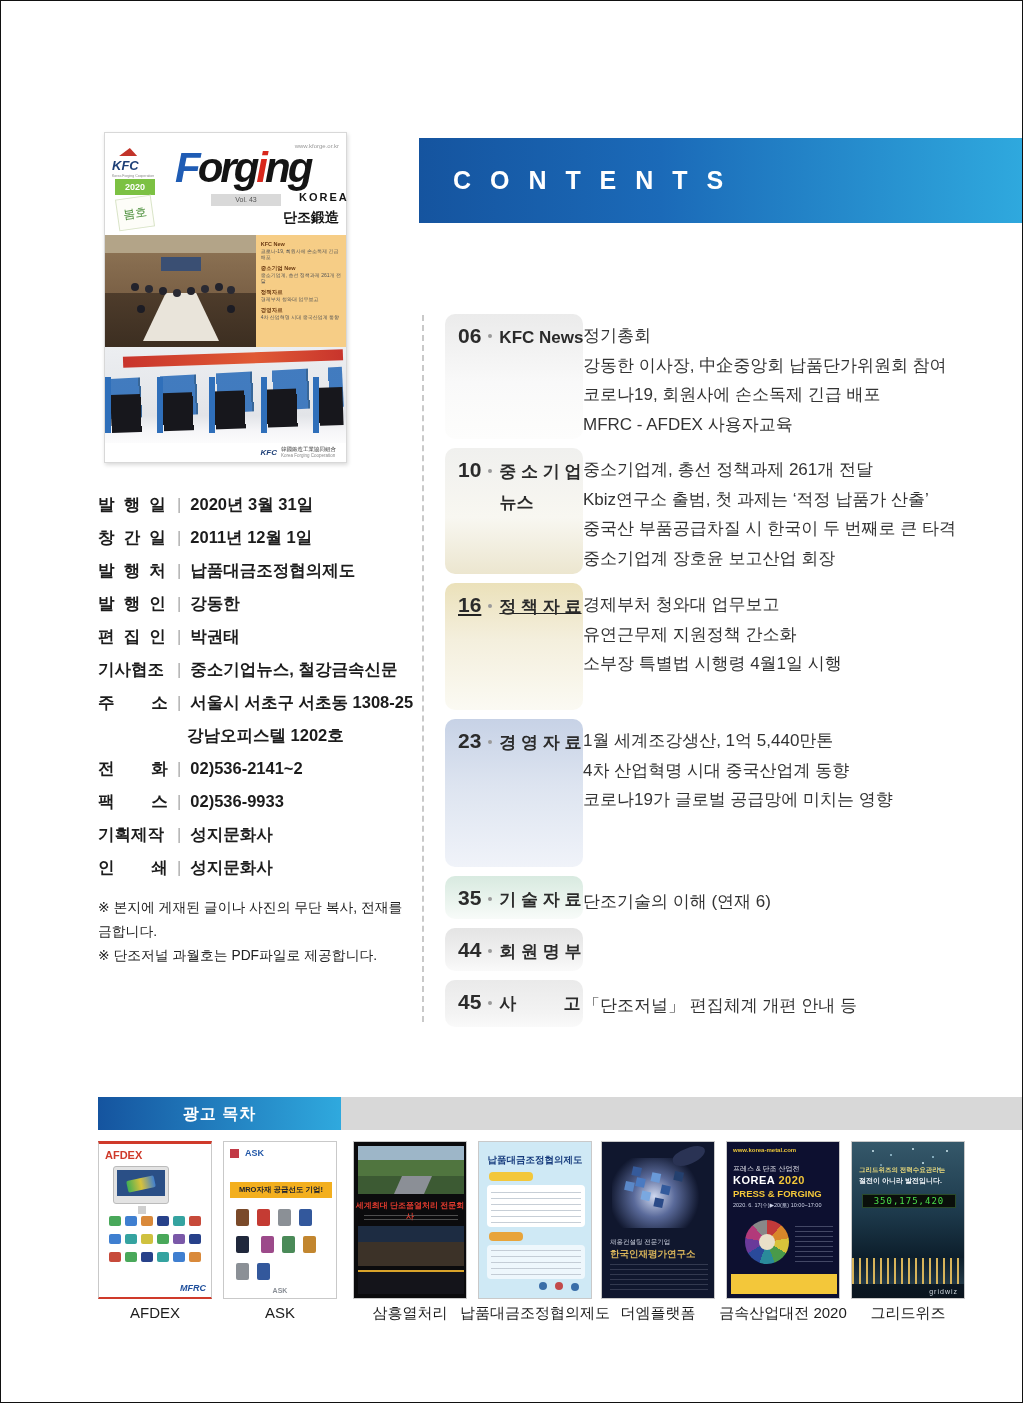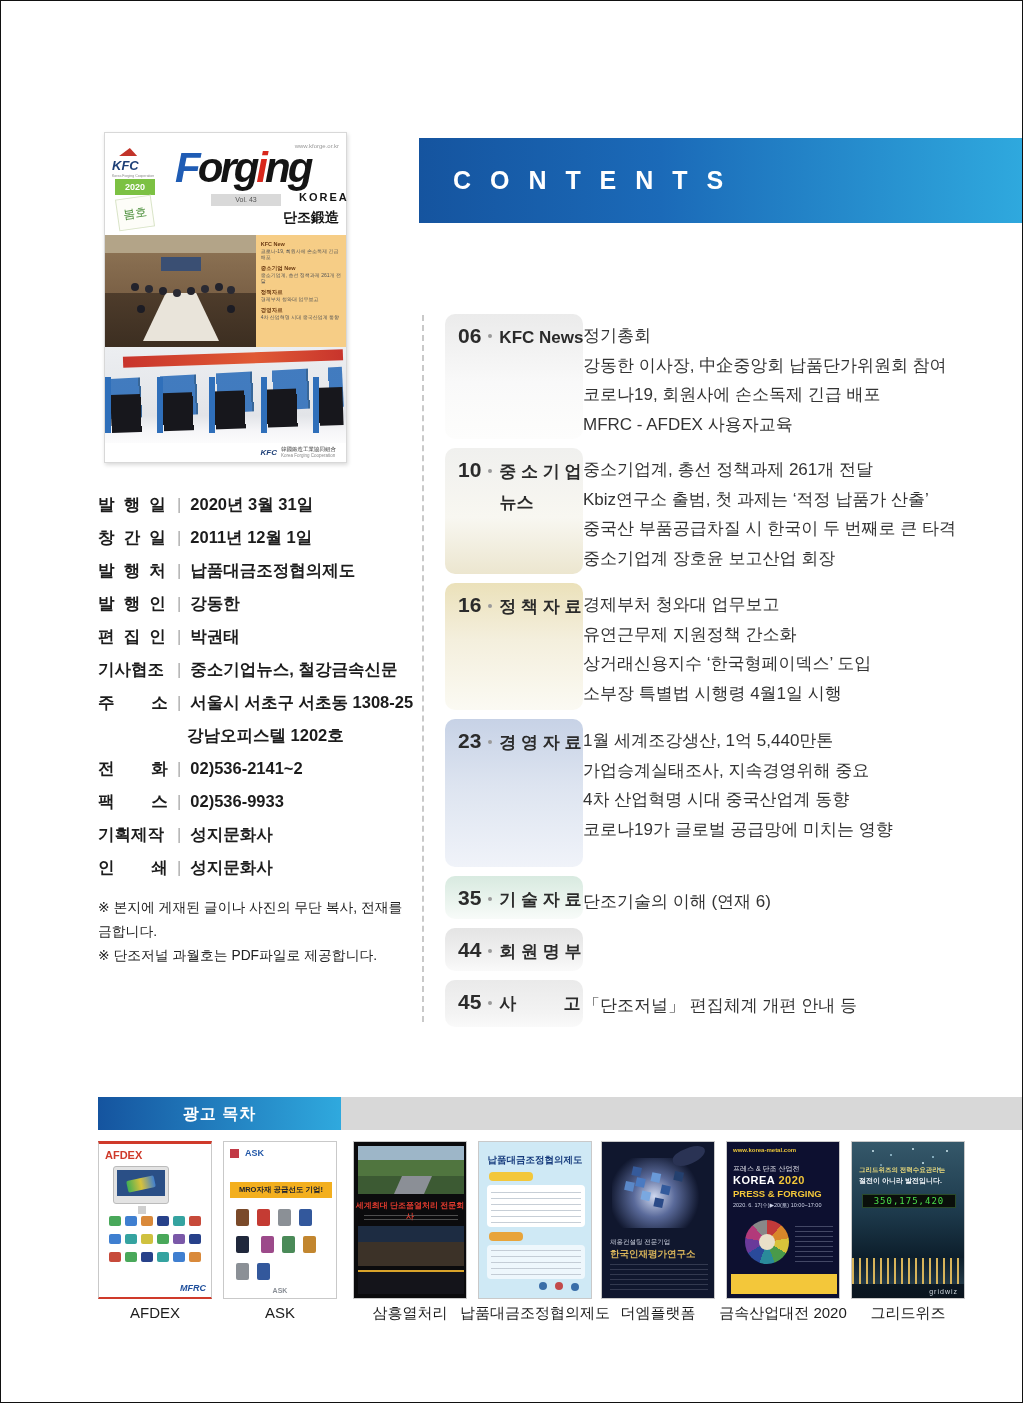--- a/index.html
+++ b/index.html
@@ -83,21 +83,21 @@
   .toc { position:absolute; left:444px; top:313px; width:578px; }
   .toc-entry { display:flex; margin-bottom:9px; }
   .toc-box { width:138px; border-radius:10px; padding:10px 8px 6px 13px; flex-shrink:0; }
   .toc-box-line { display:flex; align-items:baseline; gap:7px; }
   .toc-page { font-size:21px; font-weight:bold; color:#2b2b2b; }
   .toc-dot { width:4px; height:4px; border-radius:50%; background:#9a9a9a; align-self:center; flex-shrink:0; }
   .toc-label { font-size:17px; font-weight:bold; color:#2b2b2b; white-space:pre; }
   .toc-label2 { font-size:17px; font-weight:bold; color:#2b2b2b; text-align:center; margin-top:8px; }
   .b0 { min-height:124px; background:linear-gradient(180deg,#ebebeb 0%,#f9f9f9 55%,#fdfdfc 100%); }
   .b1 { min-height:126px; background:linear-gradient(180deg,#f0f0ee 0%,#f8f7f1 55%,#ece6cf 100%); }
-  .b2 { min-height:127px; background:linear-gradient(180deg,#ebe1ba 0%,#f4efdd 45%,#fbfaf3 100%); }
+  .b2 { min-height:127px; background:linear-gradient(180deg,#ebe1ba 0%,#f4efdd 45%,#fbfaf3 100%);text-decoration:underline; }
   .b3 { min-height:148px; background:linear-gradient(180deg,#c7d2e6 0%,#dde4f0 45%,#f0f3f9 100%); }
   .b4 { min-height:43px;  background:linear-gradient(180deg,#d8eae0 0%,#eef6f1 70%,#f8fbf9 100%); }
   .b5 { min-height:43px;  background:linear-gradient(180deg,#e4e4e4 0%,#f2f2f2 70%,#fafafa 100%); }
   .b6 { min-height:47px;  background:linear-gradient(180deg,#eaeaea 0%,#f3f3f3 70%,#fafafa 100%); }
   .toc-articles { padding-top:7px; }
   .toc-articles.single { padding-top:11px; }
   .toc-article { font-size:17px; line-height:29.5px; color:#333; white-space:nowrap; }
 
   
   .ad-bar { position:absolute; left:97px; top:1096px; width:926px; height:33px; background:#d8d8d8; }
@@ -384,36 +384,34 @@
       <div class="toc-box b2">
         <div class="toc-box-line">
           <span class="toc-page">16</span>
           <span class="toc-dot"></span>
           <span class="toc-label">정 책 자 료</span>
         </div>
       </div>
       <div class="toc-articles">
         <div class="toc-article">경제부처 청와대 업무보고</div>
         <div class="toc-article">유연근무제 지원정책 간소화</div>
-        <div class="toc-article">상거래신용지수 ‘한국형페이덱스’ 도입</div>
         <div class="toc-article">소부장 특별법 시행령 4월1일 시행</div>
       </div>
     </div>
 
     <div class="toc-entry">
       <div class="toc-box b3">
         <div class="toc-box-line">
           <span class="toc-page">23</span>
           <span class="toc-dot"></span>
           <span class="toc-label">경 영 자 료</span>
         </div>
       </div>
       <div class="toc-articles">
         <div class="toc-article">1월 세계조강생산, 1억 5,440만톤</div>
-        <div class="toc-article">가업승계실태조사, 지속경영위해 중요</div>
         <div class="toc-article">4차 산업혁명 시대 중국산업계 동향</div>
         <div class="toc-article">코로나19가 글로벌 공급망에 미치는 영향</div>
       </div>
     </div>
 
     <div class="toc-entry">
       <div class="toc-box b4">
         <div class="toc-box-line">
           <span class="toc-page">35</span>
           <span class="toc-dot"></span>

